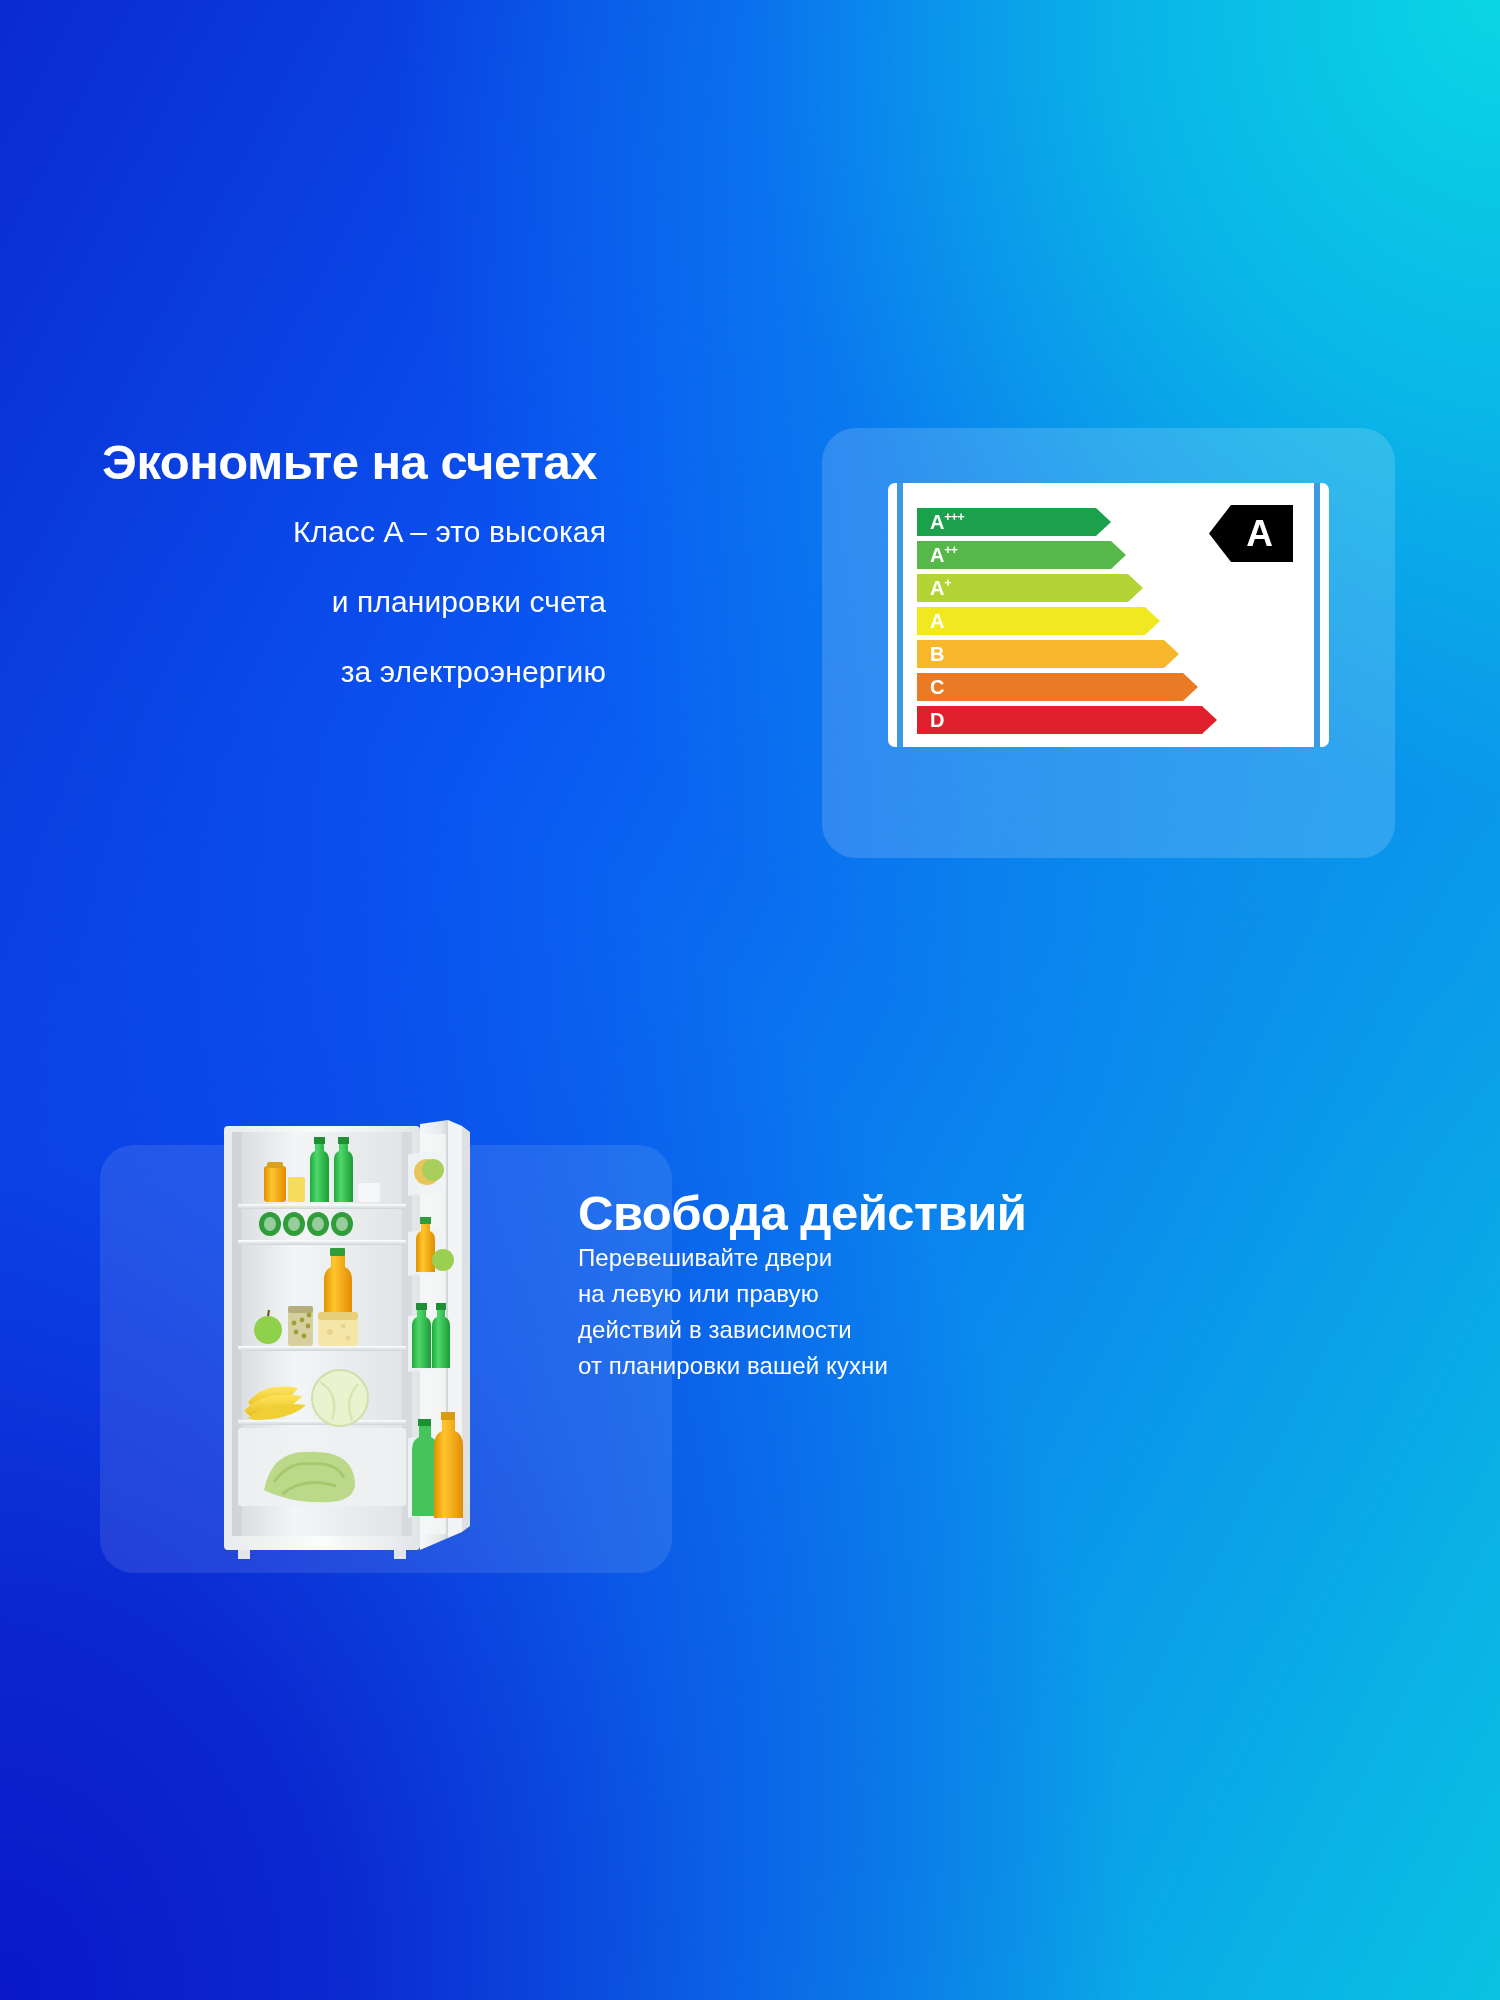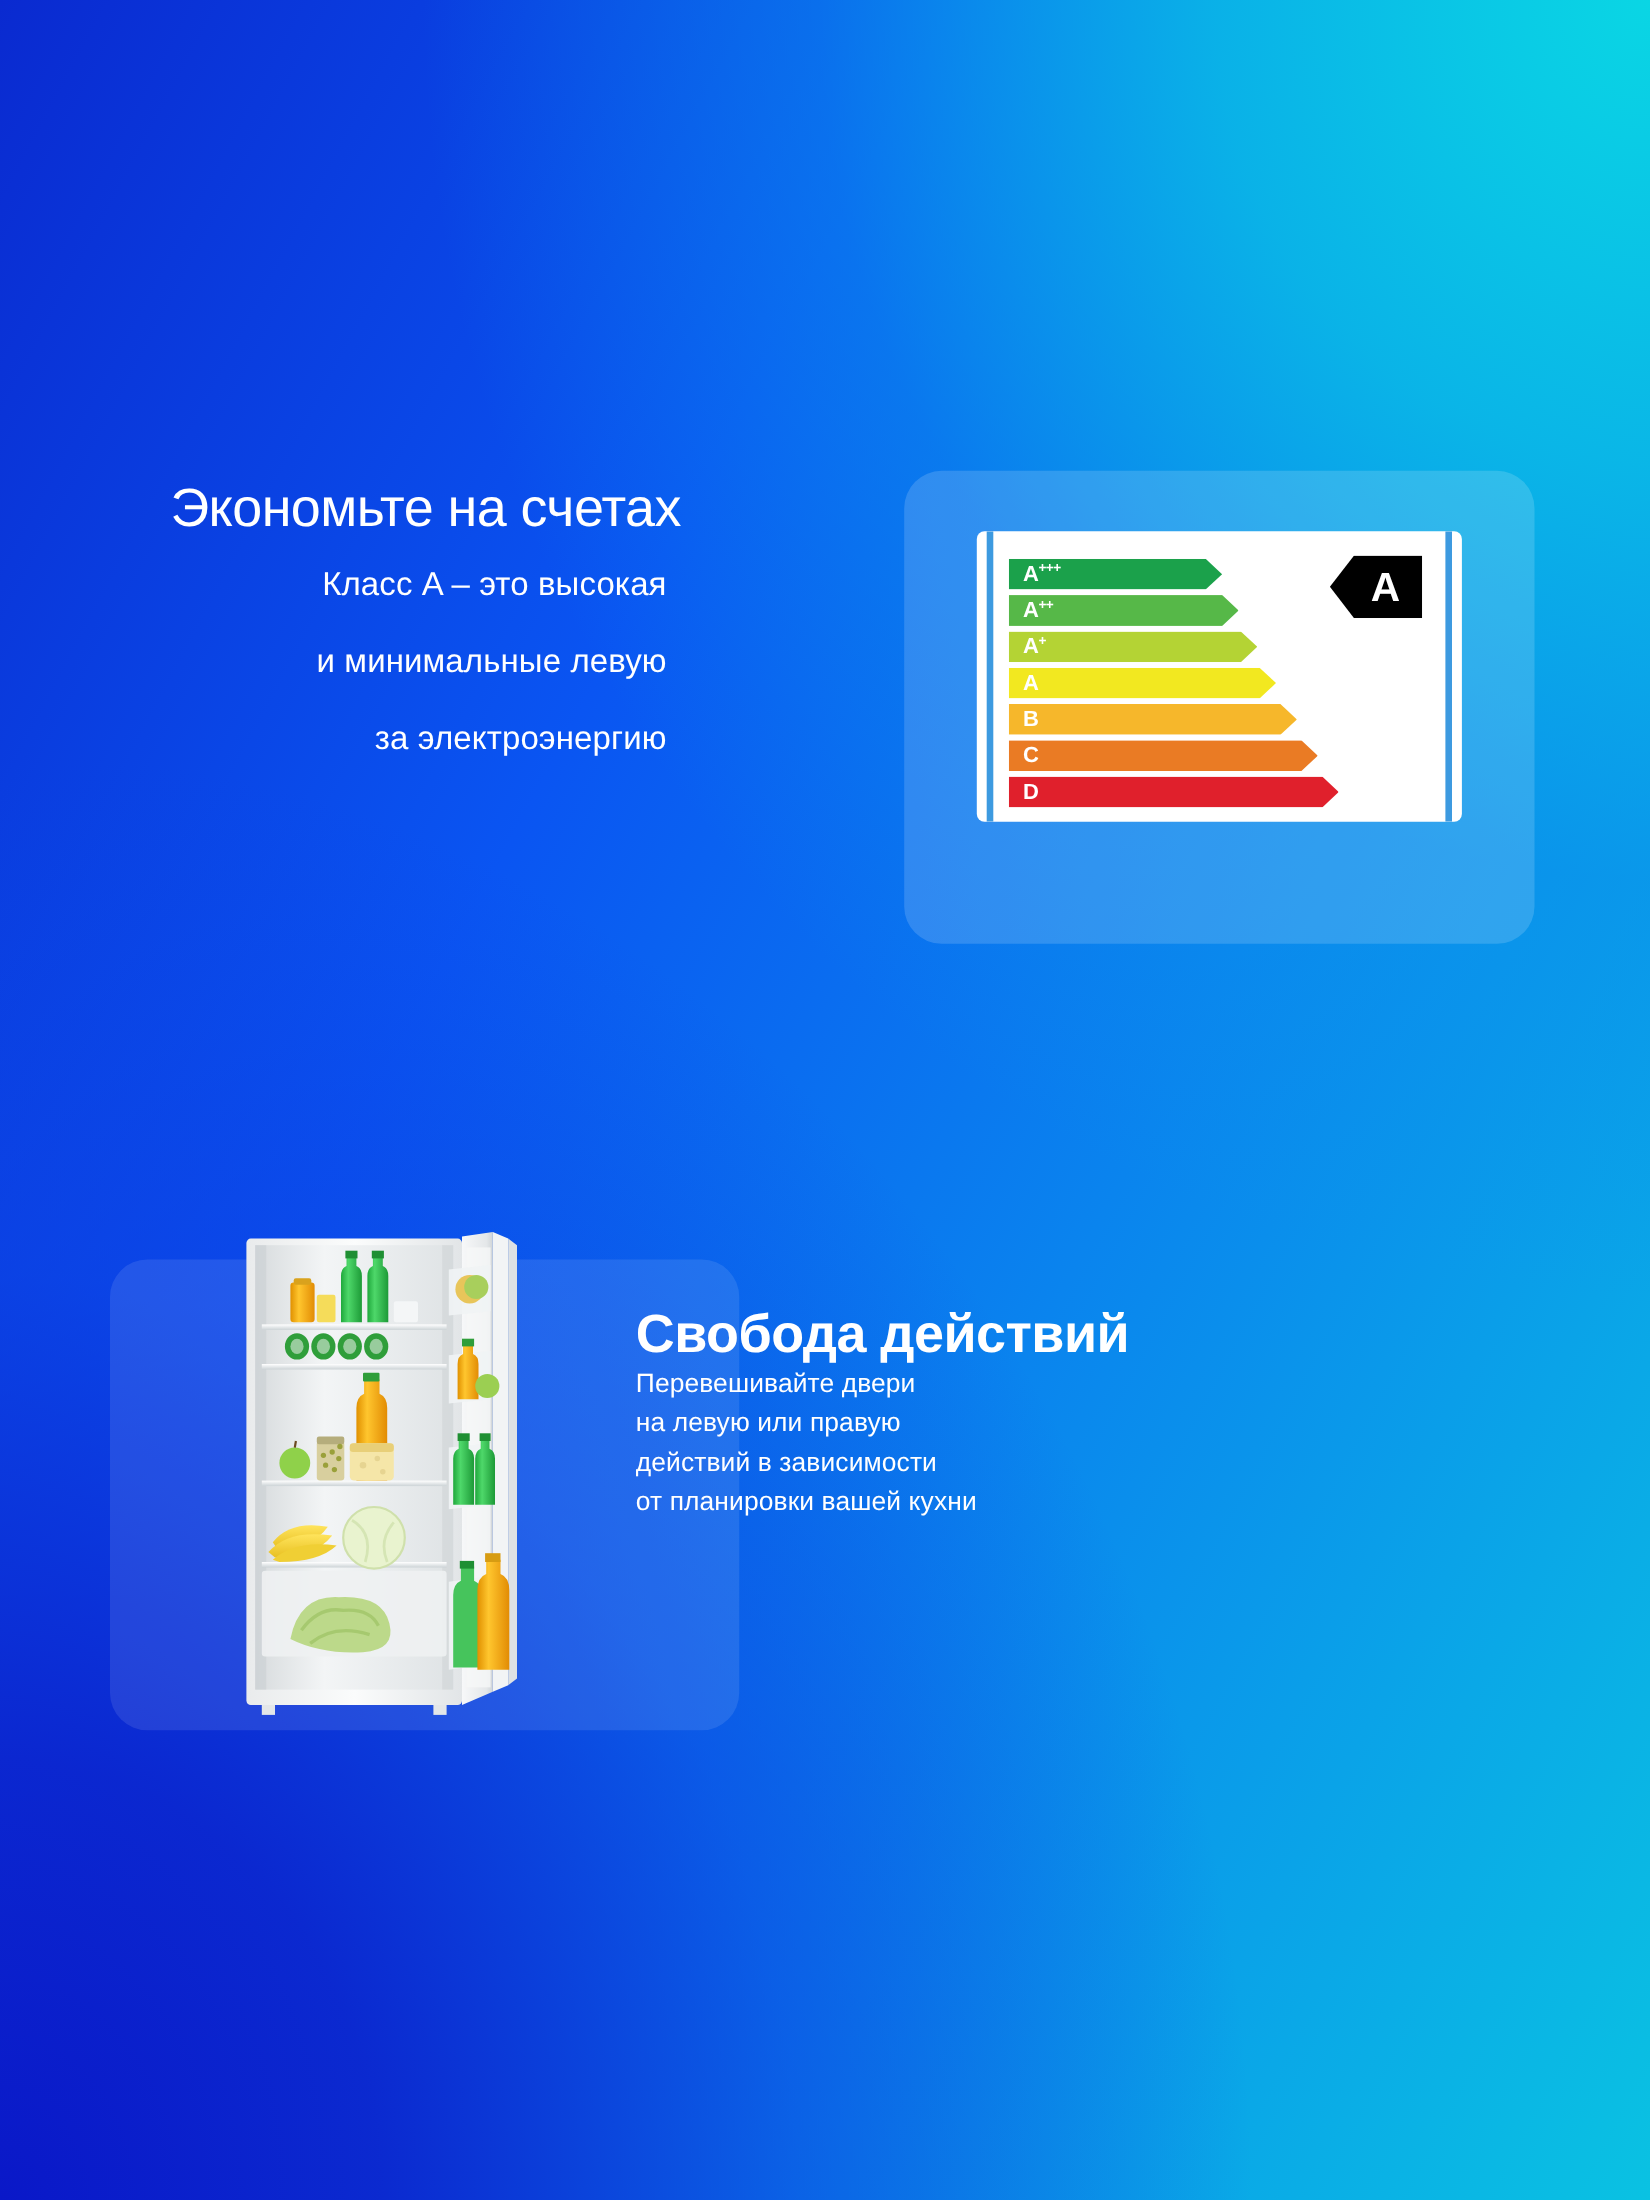--- a/index.html
+++ b/index.html
@@ -18,23 +18,23 @@
       radial-gradient(120% 95% at 100% 0%,   #0ad6e4 0%, rgba(10,190,230,0.85) 22%, rgba(10,150,235,0.45) 42%, rgba(10,120,240,0.0) 62%),
       radial-gradient(115% 100% at 0% 100%,  #0a18c8 0%, rgba(11,35,205,0.92) 20%, rgba(12,60,225,0.55) 42%, rgba(12,80,240,0.0) 66%),
       linear-gradient(118deg, #0a2ad0 0%, #0a55f2 34%, #0a84ee 62%, #0ac2e2 100%);
   }
 
   
   .layer{ position:absolute; }
 
   
   #section-one-heading{
-    left:111px; top:404px; width:508px;
+    left:89px; top:404px; width:508px;
     text-align:right;
-    font-size:49px; font-weight:normal; color:#ffffff;
+    font-size:49px; font-weight:bold; color:#ffffff;
     letter-spacing:-0.5px; line-height:1.06;
     white-space:nowrap;
   }
   #section-one-subtitle{
     left:150px; top:484px; width:456px;
     text-align:right;
     font-size:30px; font-weight:300; color:#ffffff;
     line-height:1.50; letter-spacing:0.1px;
   }
   #section-one-subtitle div{ white-space:nowrap;margin-top:25px; }
@@ -119,21 +119,21 @@
 </style>
 </head>
 <body>
 
 <div id="bg-gradient"></div>
 
 <h1 class="layer" id="section-one-heading">Экономьте на счетах</h1>
 
 <div class="layer" id="section-one-subtitle">
   <div>Класс A – это высокая</div>
-  <div>и минимальные левую</div>
+  <div>и планировки счета</div>
   <div>за электроэнергию</div>
 </div>
 
 <div class="layer" id="energy-card" style="background: rgba(255, 255, 255, 0.157);">
   <div id="energy-label-panel">
 
     <div class="label-stripe left" style="background: rgb(61, 154, 224);"></div>
     <div class="label-stripe right" style="background: rgb(61, 154, 224);"></div>
 
     <div id="energy-bars">

